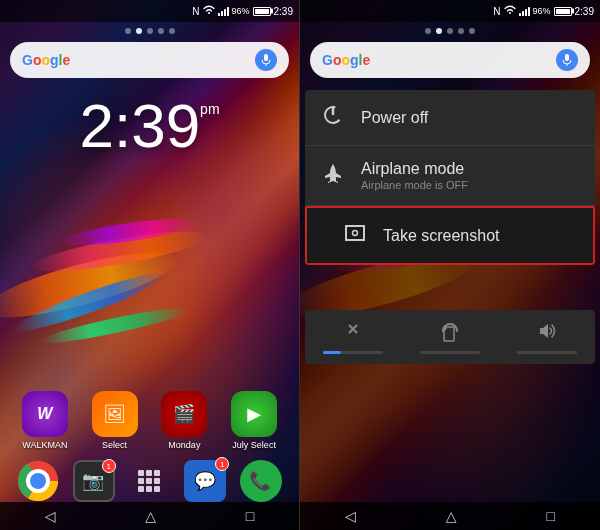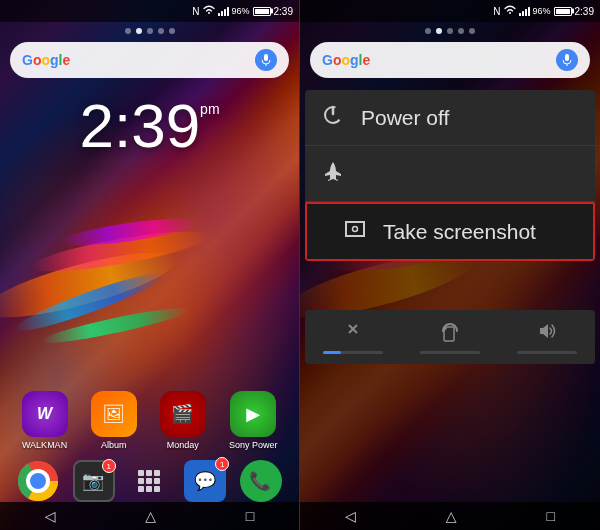--- a/index.html
+++ b/index.html
@@ -394,21 +394,21 @@
       color: #cccccc;
       width: 24px;
       text-align: center;
     }
 
     .menu-text {
       flex: 1;
     }
 
     .menu-title {
-      font-size: 21px;
+      font-size: 16px;
       color: #e0e0e0;
       font-weight: 400;
     }
 
     .menu-subtitle {
       font-size: 11px;
       color: #888;
       margin-top: 1px;
     }
 
@@ -604,33 +604,33 @@
       <div class="app-icon">
         <div class="app-icon-img walkman-icon">
           <span style="color:white;font-size:16px;font-weight:bold;font-style:italic;">W</span>
         </div>
         <span class="app-label">WALKMAN</span>
       </div>
       <div class="app-icon">
         <div class="app-icon-img album-icon">
           <span style="color:white;font-size:18px;">🖼</span>
         </div>
-        <span class="app-label">Album</span>
+        <span class="app-label">Select</span>
       </div>
       <div class="app-icon">
         <div class="app-icon-img movies-icon">
           <span style="color:white;font-size:18px;">🎬</span>
         </div>
         <span class="app-label">Monday</span>
       </div>
       <div class="app-icon">
         <div class="app-icon-img sony-icon">
           <span style="color:white;font-size:18px;">▶</span>
         </div>
-        <span class="app-label">Sony Power</span>
+        <span class="app-label">July Select</span>
       </div>
     </div>
 
     <div class="bottom-dock">
 
       <div class="dock-icon" style="background:none;">
         <div class="chrome-outer" style="width:40px;height:40px;border-radius:50%;display:flex;align-items:center;justify-content:center;position:relative;">
           <svg width="40" height="40" viewBox="0 0 40 40">
             <circle cx="20" cy="20" r="20" fill="#EA4335"></circle>
             <path d="M20 20 L40 20 A20 20 0 0 1 10 37.3 Z" fill="#FBBC05"></path>
@@ -745,20 +745,24 @@
           <div class="menu-title">Power off</div>
         </div>
       </div>
 
       <div class="power-menu-item">
         <div class="menu-icon">
           <svg width="22" height="22" viewBox="0 0 22 22">
             <path d="M11 2 C11 2 14 6 14 11 L19 14 L19 16 L14 15 L14 19 L16 20 L16 21 L11 19 L6 21 L6 20 L8 19 L8 15 L3 16 L3 14 L8 11 C8 6 11 2 11 2 Z" fill="#cccccc"></path>
           </svg>
         </div>
+        <div class="menu-text">
+          <div class="menu-title">Airplane mode</div>
+          <div class="menu-subtitle">Airplane mode is OFF</div>
+        </div>
       </div>
 
       <div class="power-menu-item highlighted">
         <div class="menu-icon">
           <svg width="22" height="22" viewBox="0 0 22 22">
             <rect x="2" y="4" width="18" height="14" rx="1" stroke="#cccccc" stroke-width="2" fill="none"></rect>
             <line x1="2" y1="4" x2="6" y2="4" stroke="none"></line>
 
             <path d="M2 7 L2 4 L5 4" stroke="#cccccc" stroke-width="2" fill="none" stroke-linecap="round"></path>
             <path d="M17 4 L20 4 L20 7" stroke="#cccccc" stroke-width="2" fill="none" stroke-linecap="round"></path>

